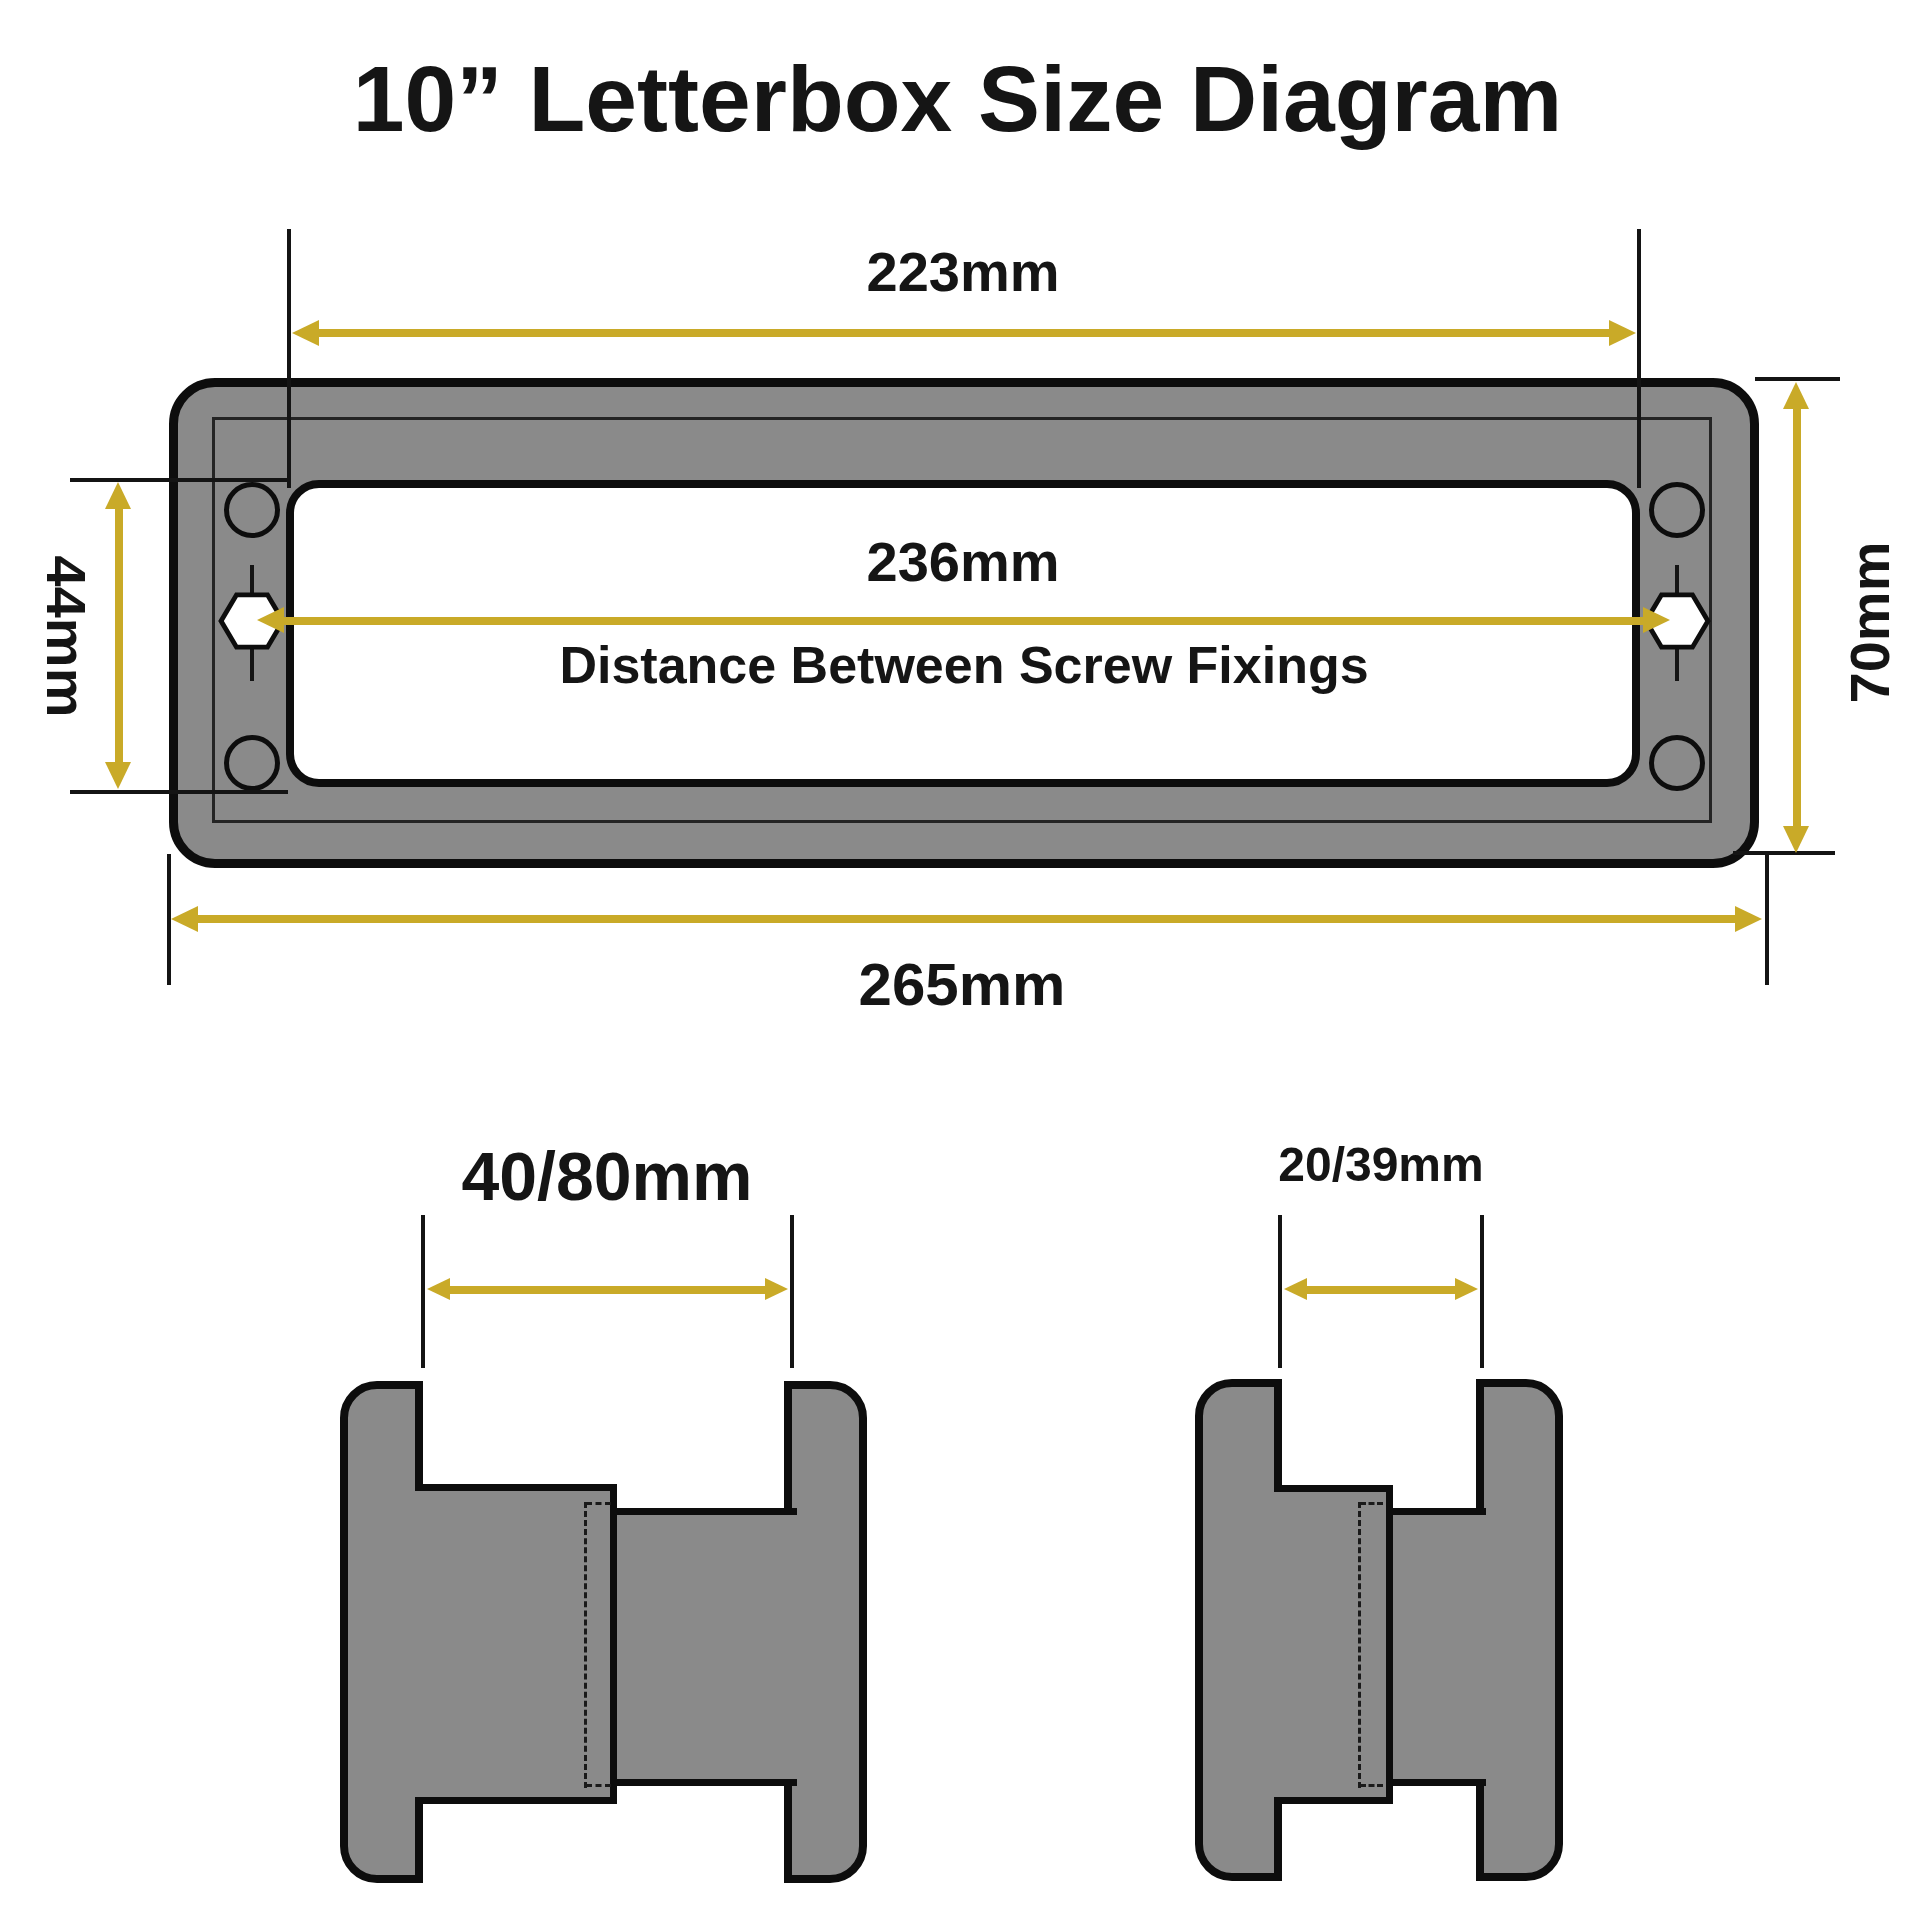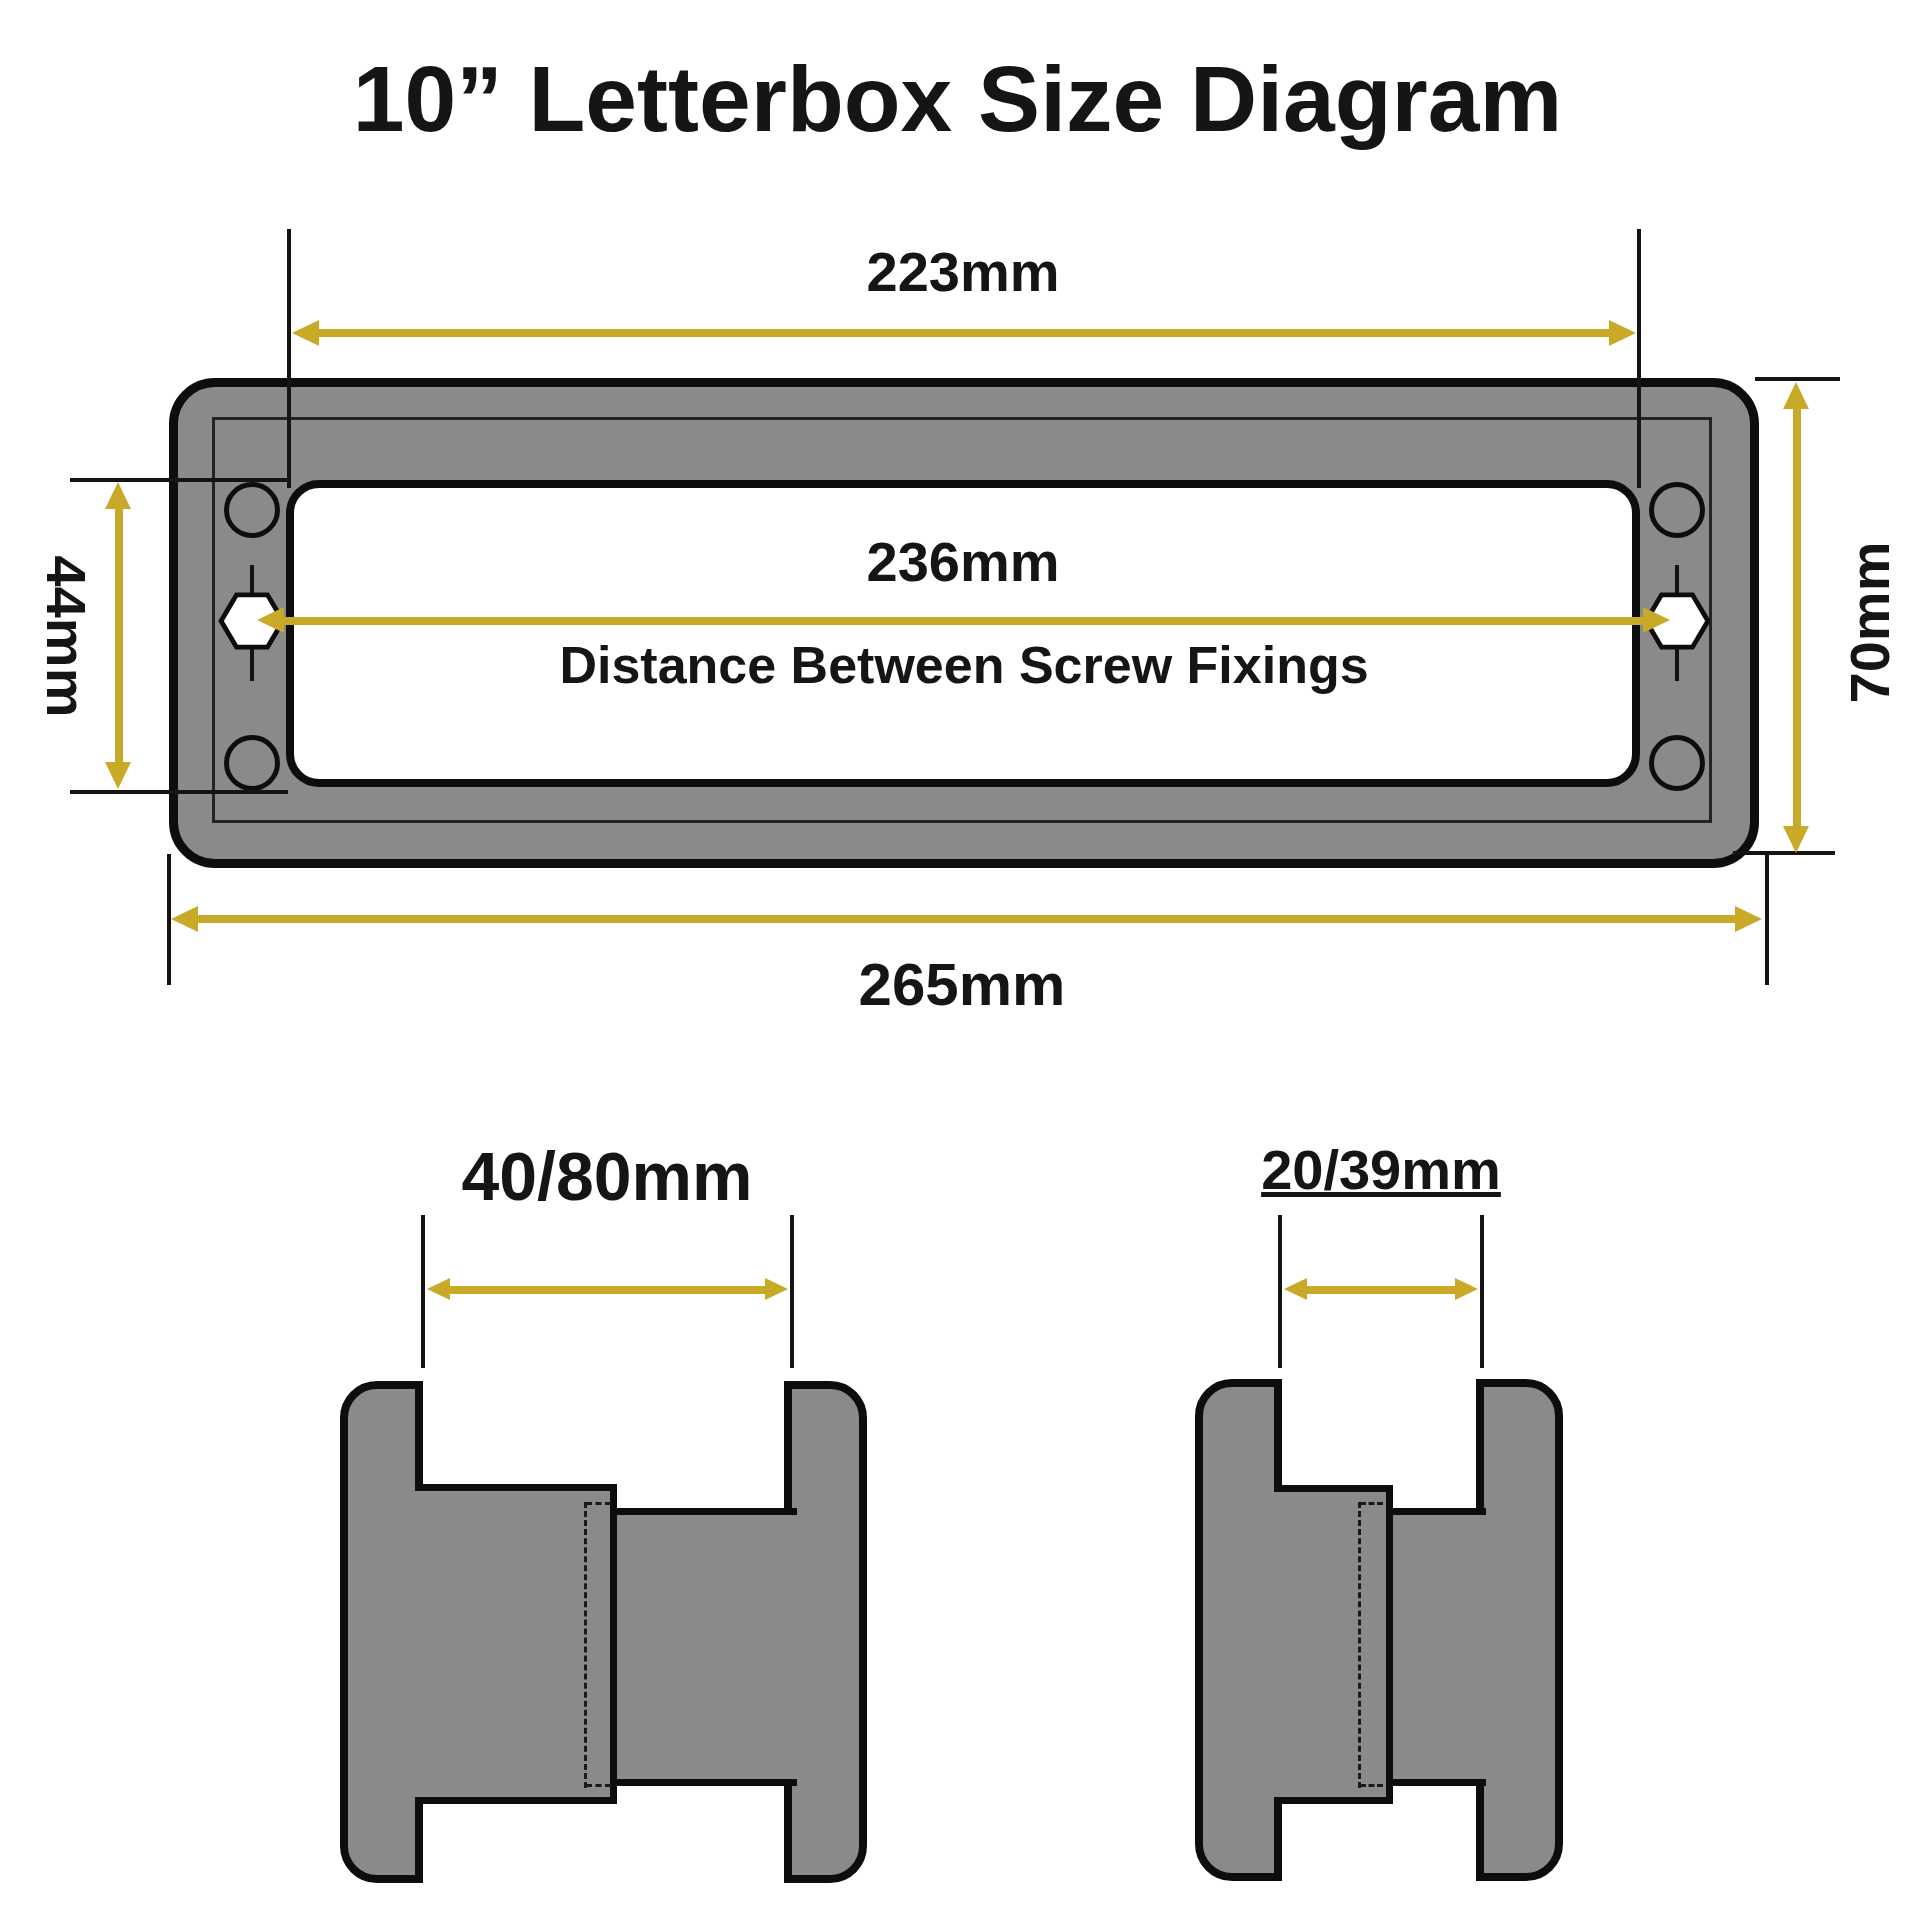--- a/index.html
+++ b/index.html
@@ -122,21 +122,21 @@
     <div class="abs gray web-r" style="left:608px;top:1508px;width:189px;height:278px;box-sizing:border-box;"></div>
     <div class="abs gray web-l" style="left:415px;top:1484px;width:202px;height:320px;box-sizing:border-box;"></div>
     <div class="abs gray" style="left:412px;top:1493px;width:15.4px;height:302px;"></div>
     <div class="abs gray" style="left:782px;top:1517px;width:15.4px;height:261px;"></div>
     <div class="abs dashv" style="left:584px;top:1502px;width:0;height:286px;"></div>
     <div class="abs dashtop" style="left:586px;top:1502px;width:25px;height:0;"></div>
     <div class="abs dashtop" style="left:586px;top:1784px;width:25px;height:0;"></div>
   </div>
 
   <div>
-    <div class="lbl" style="left:1212px;top:1137px;width:338px;font-size:56px;text-decoration:underline;">20/39mm</div>
+    <div class="lbl" style="left:1212px;top:1137px;width:338px;font-size:48px;">20/39mm</div>
     <div class="ext" style="left:1278px;top:1215px;width:3.9px;height:153px;"></div>
     <div class="ext" style="left:1480px;top:1215px;width:3.9px;height:153px;"></div>
     <div class="goldline" style="left:1305px;top:1286px;width:152px;height:7.7px;"></div>
     <div class="ah ah-left sm" style="left:1284px;top:1278px;"></div>
     <div class="ah ah-right sm" style="left:1455px;top:1278px;"></div>
 
     <div class="abs gray flange" style="left:1195px;top:1379px;width:87px;height:502px;box-sizing:border-box;border-radius:37px 0 0 37px;"></div>
     <div class="abs gray flange" style="left:1476px;top:1379px;width:87px;height:502px;box-sizing:border-box;border-radius:0 37px 37px 0;"></div>
     <div class="abs gray web-r" style="left:1385px;top:1508px;width:101px;height:278px;box-sizing:border-box;"></div>
     <div class="abs gray web-l" style="left:1274px;top:1485px;width:119px;height:319px;box-sizing:border-box;"></div>

